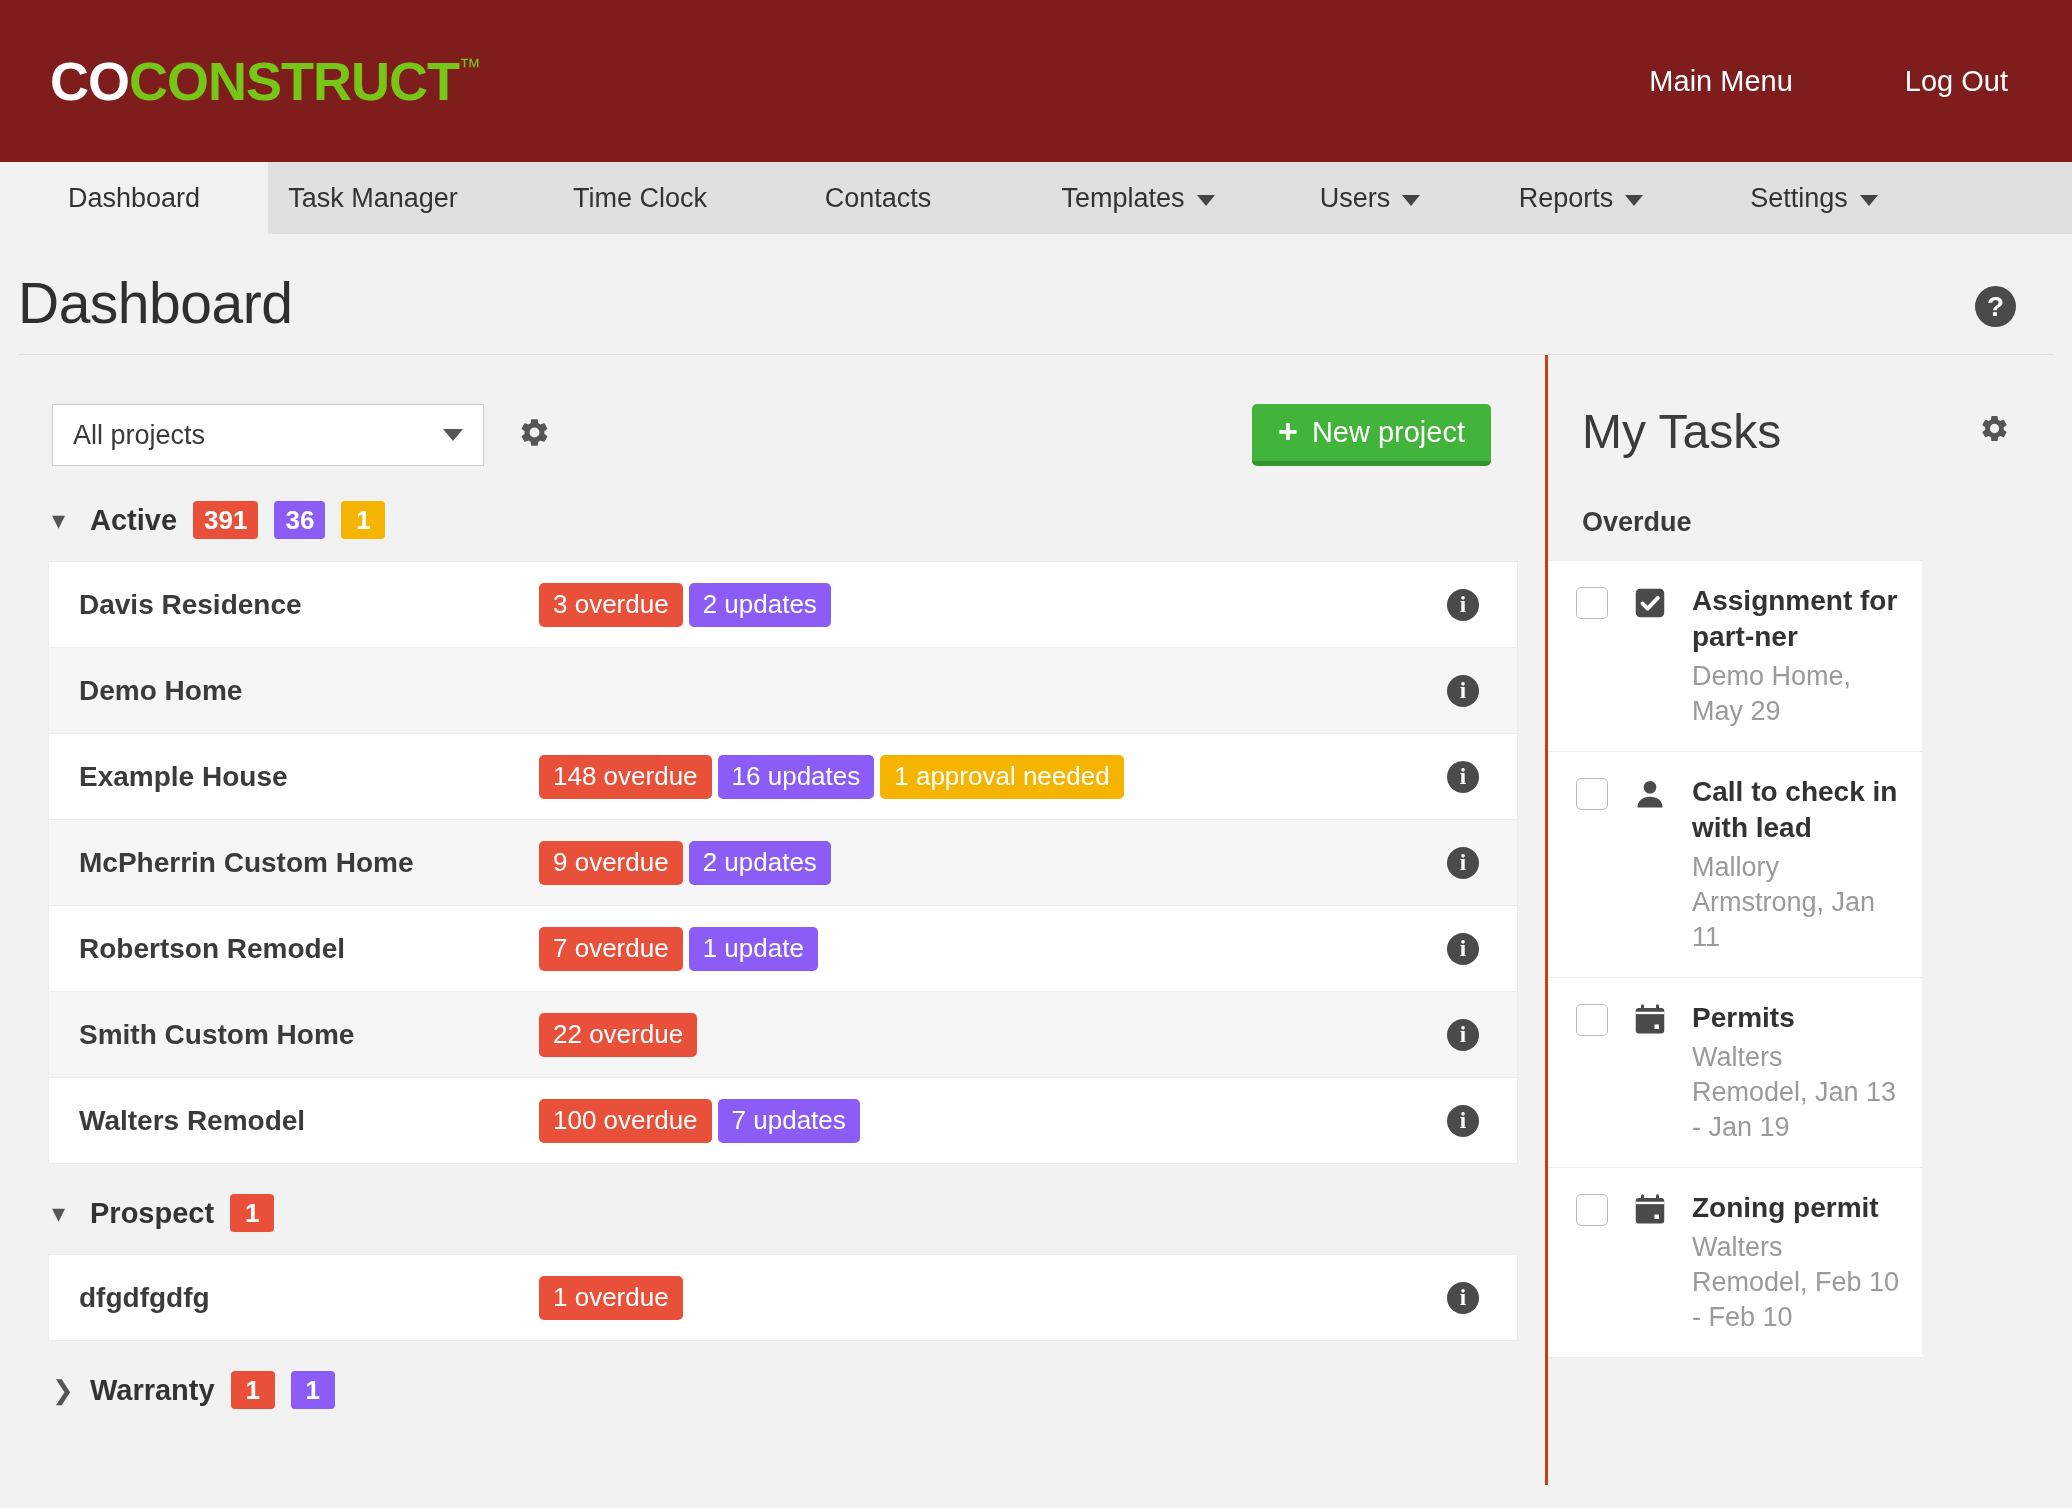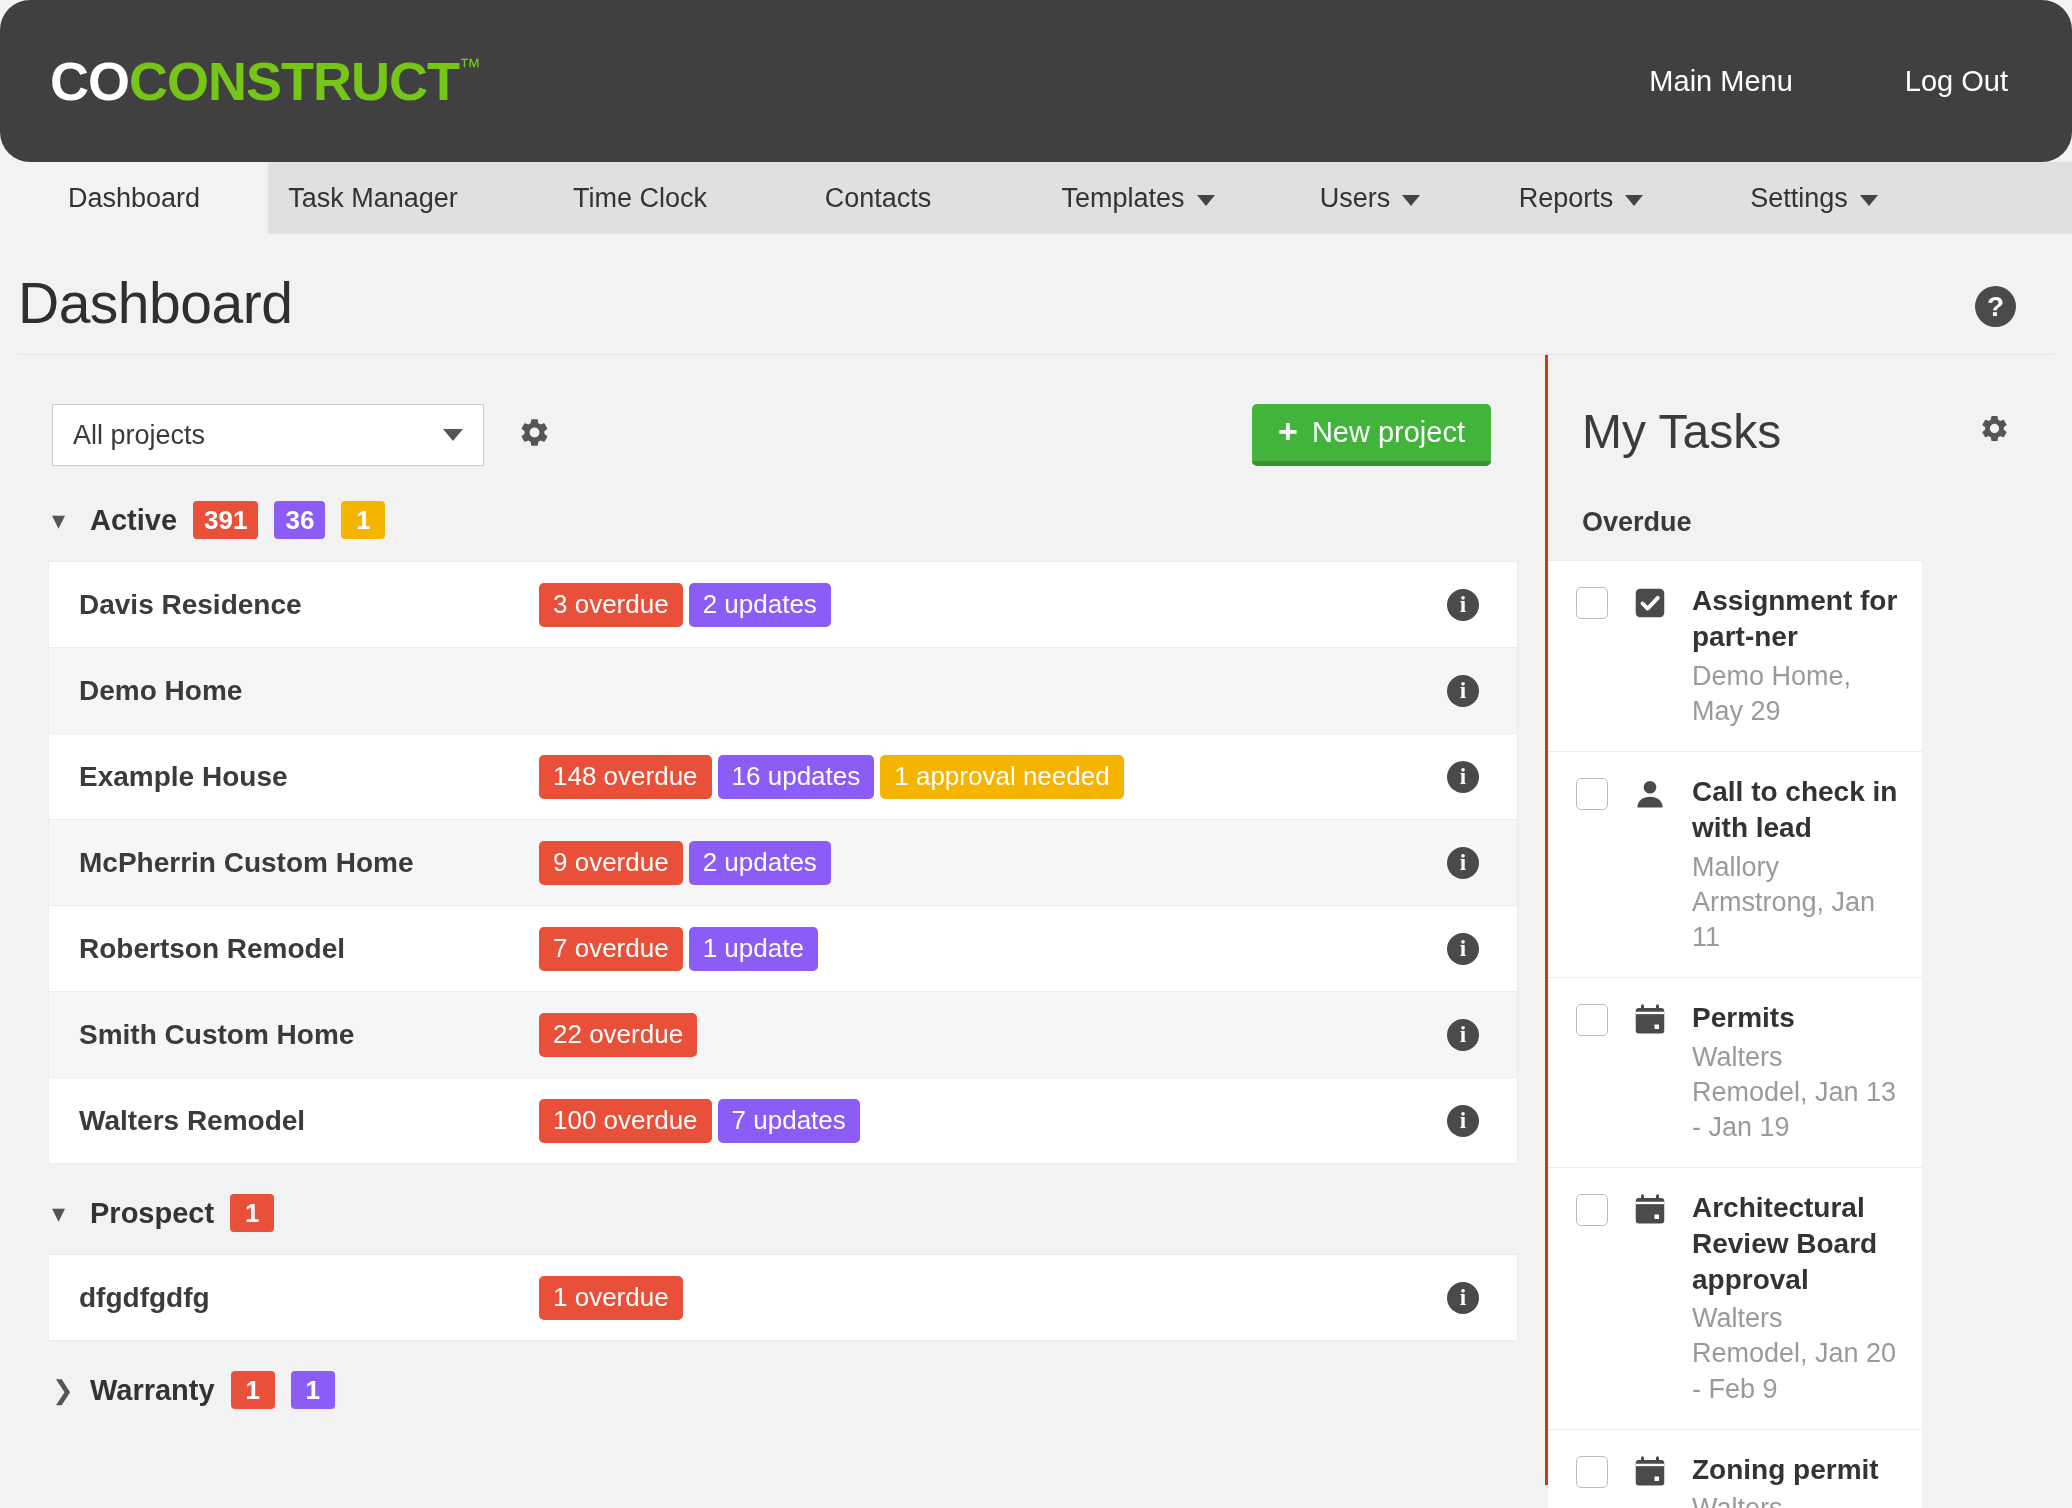--- a/index.html
+++ b/index.html
@@ -6,24 +6,23 @@
   html, body {
     width: 2072px; height: 1508px;
     background: #f2f2f2;
     font-family: "Liberation Sans", sans-serif;
     overflow: hidden;
   }
   .page { position: relative; width: 2072px; height: 1508px; background: #f2f2f2; }
 
   
   .topbar {
-    height: 162px; background: #404040;
+    height: 162px; background: #7f1d1d;
     display: flex; align-items: center; justify-content: space-between;
     padding: 0 64px 0 50px;
-    border-radius: 30px;
   }
   .logo { font-size: 54px; font-weight: bold; letter-spacing: -1px; display: flex; align-items: flex-start; }
   .logo .co { color: #ffffff; }
   .logo .construct { color: #76c617; }
   .logo .tm { color: #76c617; font-size: 22px; font-weight: normal; line-height: 1; margin-top: 6px; }
   .topnav { display: flex; align-items: center; gap: 112px; }
   .topnav a { color: #ffffff; font-size: 29px; text-decoration: none; }
 
   
   .tabbar { height: 72px; background: #e0e0e0; display: flex; align-items: stretch; position: relative; }
@@ -356,36 +355,20 @@
             <div class="ticon">
               <svg width="36" height="36" viewBox="0 0 24 24" fill="#4a4a4a">
                 <rect x="6" y="1.5" width="2" height="4" rx="1"></rect>
                 <rect x="16" y="1.5" width="2" height="4" rx="1"></rect>
                 <rect x="2.5" y="4" width="19" height="17" rx="2"></rect>
                 <rect x="2.5" y="6.5" width="19" height="1.6" fill="#fff"></rect>
                 <rect x="15" y="15" width="3" height="3" fill="#fff"></rect>
               </svg>
             </div>
             <div class="ttext">
-              <div class="ttitle">Architectural Review Board approval</div>
-              <div class="tmeta">Walters Remodel, Jan 20 - Feb 9</div>
-            </div>
-          </div>
-          <div class="taskrow">
-            <div class="tcheck"></div>
-            <div class="ticon">
-              <svg width="36" height="36" viewBox="0 0 24 24" fill="#4a4a4a">
-                <rect x="6" y="1.5" width="2" height="4" rx="1"></rect>
-                <rect x="16" y="1.5" width="2" height="4" rx="1"></rect>
-                <rect x="2.5" y="4" width="19" height="17" rx="2"></rect>
-                <rect x="2.5" y="6.5" width="19" height="1.6" fill="#fff"></rect>
-                <rect x="15" y="15" width="3" height="3" fill="#fff"></rect>
-              </svg>
-            </div>
-            <div class="ttext">
               <div class="ttitle">Zoning permit</div>
               <div class="tmeta">Walters Remodel, Feb 10 - Feb 10</div>
             </div>
           </div>
         </div>
     </div>
 
   </div>
 </div>
 

